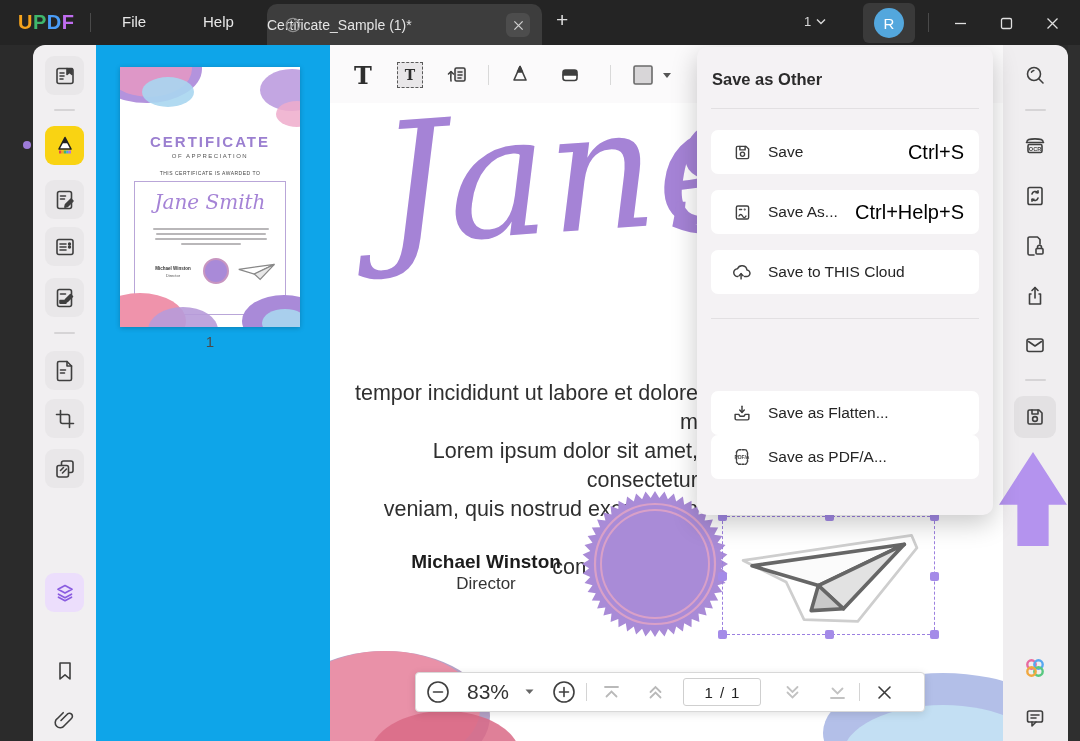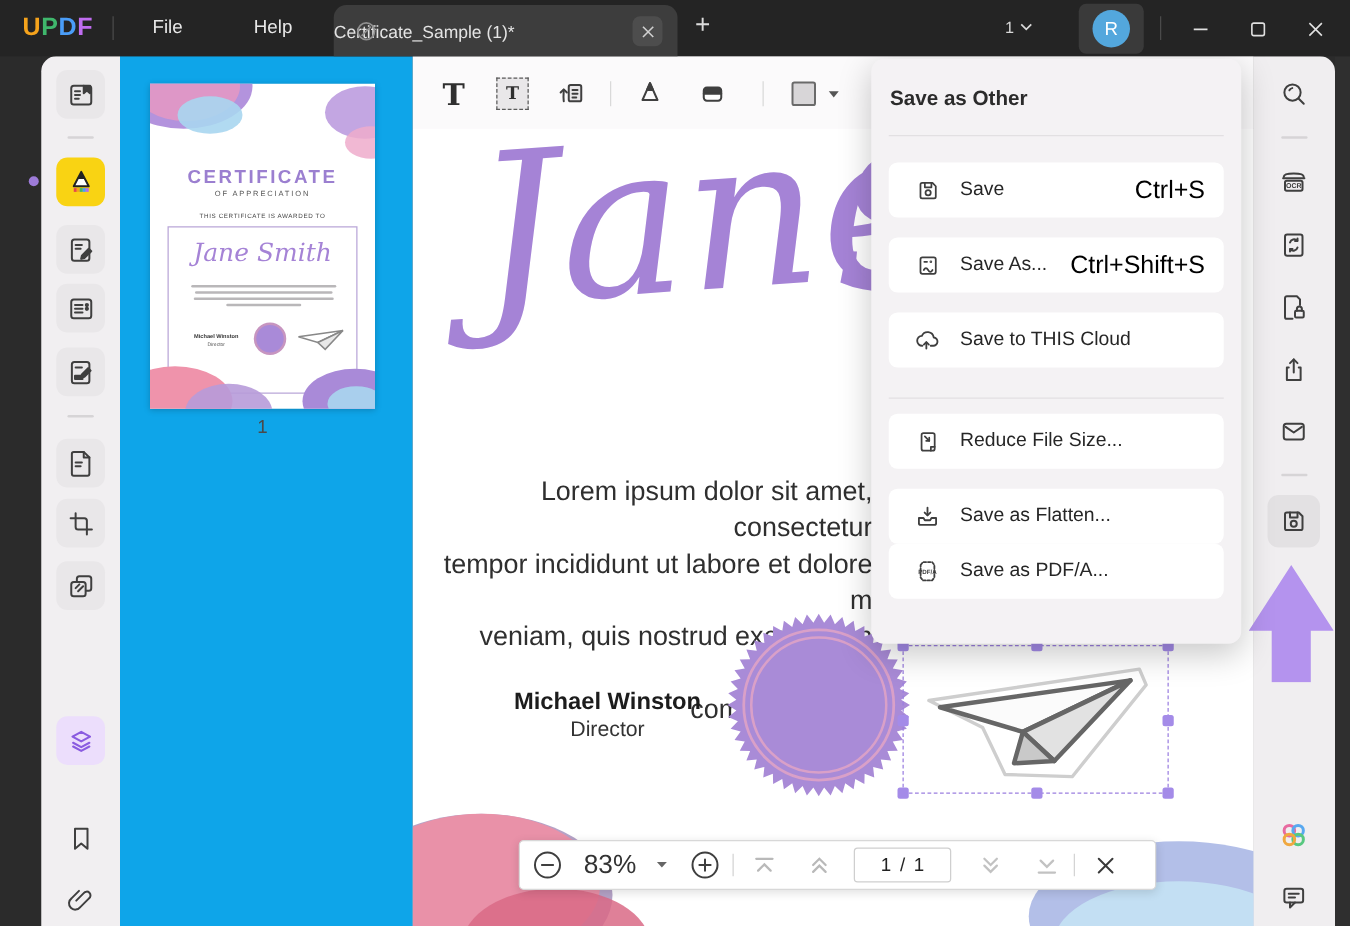--- a/index.html
+++ b/index.html
@@ -338,22 +338,22 @@
           <path d="M31 10l4 5 4-5" fill="#555"></path>
         </svg>
       </div>
     </div>
 
     <div class="page">
       <div class="signature">Jane</div>
       <div class="sig-frag">S</div>
 
       <div class="lorem">
+        <div>tempor incididunt ut labore et dolore m</div>
         <div>Lorem ipsum dolor sit amet, consectetur</div>
-        <div>tempor incididunt ut labore et dolore m</div>
         <div>veniam, quis nostrud exercitation ullam</div>
         <div>commodo cons</div>
       </div>
 
       <div class="signer-name">Michael Winston</div>
       <div class="signer-title">Director</div>
 
       <svg class="seal-svg" width="150" height="150" viewBox="0 0 150 150">
         <polygon points="148.0,75.0 140.9,79.3 147.4,84.5 139.7,87.9 145.5,93.9 137.5,96.2 142.4,102.9 134.2,104.2 138.2,111.5 129.9,111.7 132.9,119.4 124.6,118.5 126.6,126.6 118.5,124.6 119.4,132.9 111.7,129.9 111.5,138.2 104.2,134.2 102.9,142.4 96.2,137.5 93.9,145.5 87.9,139.7 84.5,147.4 79.3,140.9 75.0,148.0 70.7,140.9 65.5,147.4 62.1,139.7 56.1,145.5 53.8,137.5 47.1,142.4 45.8,134.2 38.5,138.2 38.3,129.9 30.6,132.9 31.5,124.6 23.4,126.6 25.4,118.5 17.1,119.4 20.1,111.7 11.8,111.5 15.8,104.2 7.6,102.9 12.5,96.2 4.5,93.9 10.3,87.9 2.6,84.5 9.1,79.3 2.0,75.0 9.1,70.7 2.6,65.5 10.3,62.1 4.5,56.1 12.5,53.8 7.6,47.1 15.8,45.8 11.8,38.5 20.1,38.3 17.1,30.6 25.4,31.5 23.4,23.4 31.5,25.4 30.6,17.1 38.3,20.1 38.5,11.8 45.8,15.8 47.1,7.6 53.8,12.5 56.1,4.5 62.1,10.3 65.5,2.6 70.7,9.1 75.0,2.0 79.3,9.1 84.5,2.6 87.9,10.3 93.9,4.5 96.2,12.5 102.9,7.6 104.2,15.8 111.5,11.8 111.7,20.1 119.4,17.1 118.5,25.4 126.6,23.4 124.6,31.5 132.9,30.6 129.9,38.3 138.2,38.5 134.2,45.8 142.4,47.1 137.5,53.8 145.5,56.1 139.7,62.1 147.4,65.5 140.9,70.7" fill="#A98BD7"></polygon>
         <circle cx="75" cy="75" r="60" fill="none" stroke="#D9A0C8" stroke-width="2.2"></circle>
@@ -465,49 +465,37 @@
     <div class="sp-item" style="top:143px">
       <span class="sp-ic">
           <svg width="21" height="21" viewBox="0 0 24 24" class="ic">
         <rect x="5" y="4.5" width="14" height="15" rx="1.8"></rect>
         <path d="M8.5 8.5h2.5"></path>
             <circle cx="14.5" cy="8.5" r=".4" fill="#3f3f3f"></circle>
         <path d="M8 16c1.3-2.4 2.7-2.4 4 0s2.7 2.4 4 0"></path>
       </svg>
         </span>
       <span class="sp-label">Save As...</span>
-      <span class="sp-short">Ctrl+Shift+S</span>
+      <span class="sp-short">Ctrl+Help+S</span>
     </div>
 
     <div class="sp-item" style="top:203px">
       <span class="sp-ic">
           <svg width="22" height="22" viewBox="0 0 24 24" class="ic">
         <path d="M7.5 17a4.3 4.3 0 01-.4-8.6 5.4 5.4 0 0110.3 1.4A3.6 3.6 0 0116.8 17h-2"></path>
         <path d="M11 19.5v-5.5"></path>
             <path d="M8.8 16l2.2-2.2L13.2 16"></path>
       </svg>
         </span>
       <span class="sp-label">Save to THIS Cloud</span>
       <span class="sp-short"></span>
     </div>
 
     <div class="sp-div" style="top:271px"></div>
 
-    <div class="sp-item" style="top:284px">
-      <span class="sp-ic">
-          <svg width="21" height="21" viewBox="0 0 24 24" class="ic">
-        <rect x="6" y="4" width="12" height="16" rx="1.8"></rect>
-        <path d="M9 7l4 4"></path>
-            <path d="M13 8.2V11h-2.8"></path>
-        <path d="M14.5 20v-3.5H18" fill="#e9e7e9"></path>
-      </svg>
-        </span>
-      <span class="sp-label">Reduce File Size...</span>
-      <span class="sp-short"></span>
-    </div>
 
     <div class="sp-item" style="top:344px">
       <span class="sp-ic">
           <svg width="22" height="22" viewBox="0 0 24 24" class="ic">
         <path d="M12 4.5V11"></path>
             <path d="M9.5 8.8l2.5 2.5 2.5-2.5"></path>
         <path d="M4.5 13.5h4l1.2 2h4.6l1.2-2h4v4.5a1.5 1.5 0 01-1.5 1.5H6a1.5 1.5 0 01-1.5-1.5Z"></path>
       </svg>
         </span>
       <span class="sp-label">Save as Flatten...</span>

